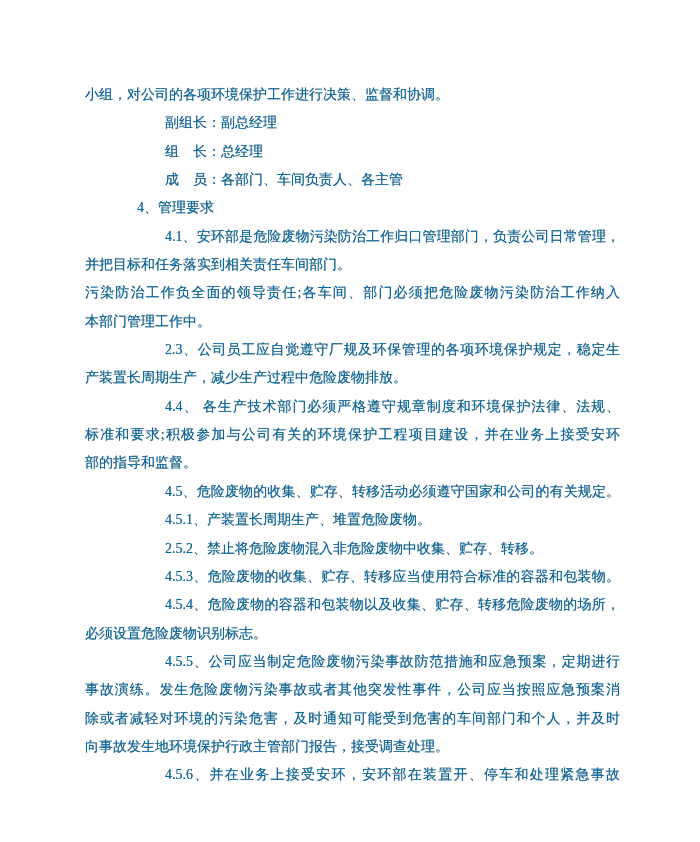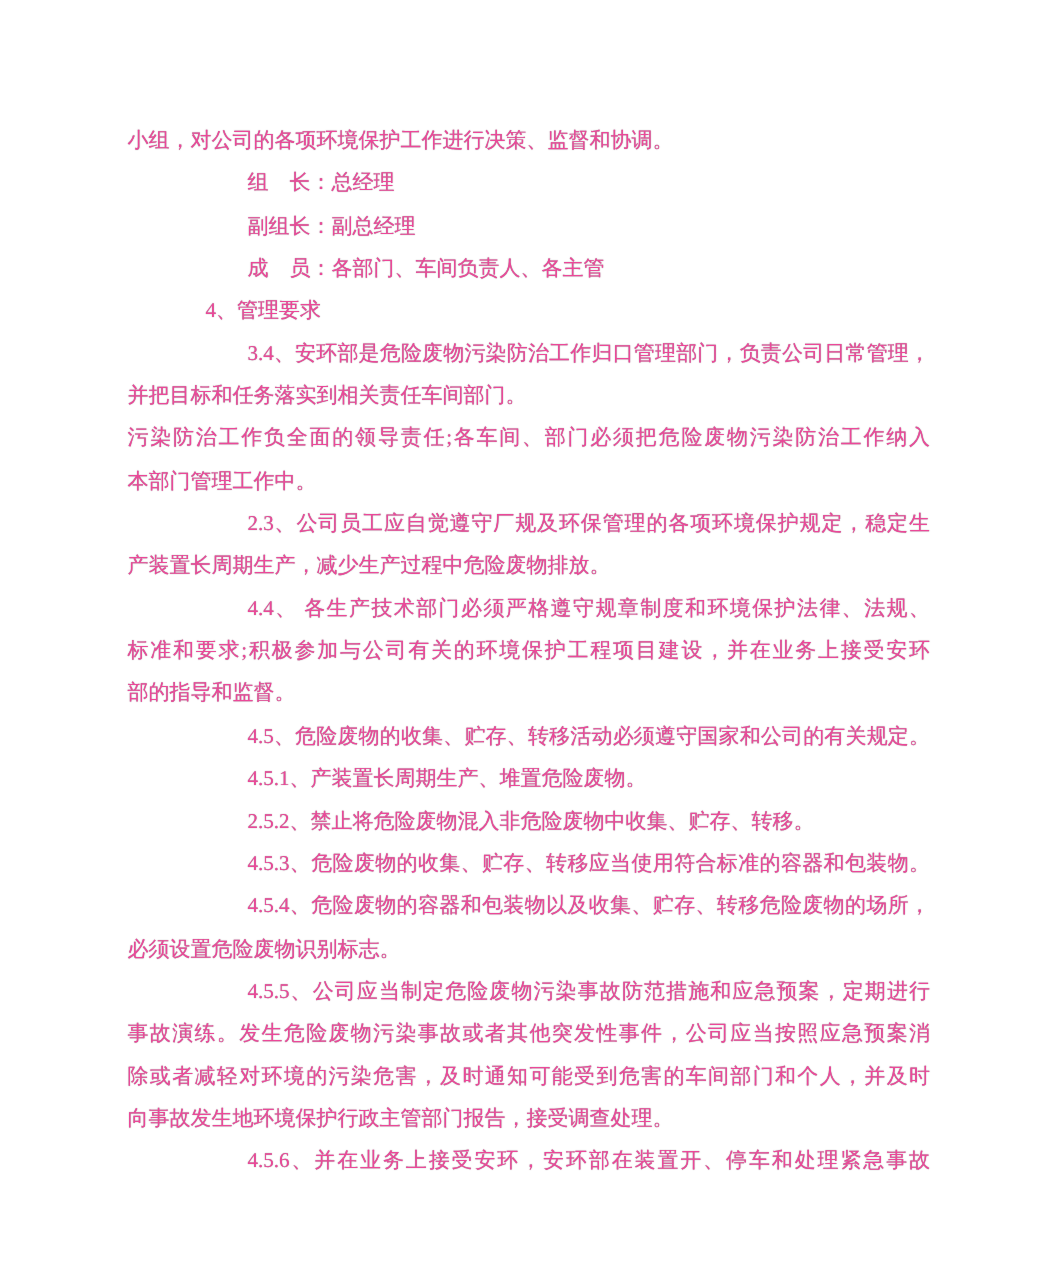--- a/index.html
+++ b/index.html
@@ -16,39 +16,39 @@
     left: 85px;
     top: 81px;
     width: 535px;
   }
   .line {
     box-sizing: border-box;
     width: 535px;
     height: 28.35px;
     line-height: 28.35px;
     font-size: 14px;
-    color: #ec4899;
+    color: #0369a1;
     white-space: nowrap;
     text-shadow: 0 0 0.7px rgba(80, 80, 80, 0.7);
   }
   .indent-head { padding-left: 52px; }
   .indent-item { padding-left: 80px; }
   .j { text-align: justify; text-align-last: justify; }
 </style>
 </head>
 <body>
 
 <div class="page" style="background: rgb(255, 255, 255); color: rgb(58, 58, 58);">
   <div class="textblock">
       <div class="line">小组，对公司的各项环境保护工作进行决策、监督和协调。</div>
+      <div class="line indent-item">副组长：副总经理</div>
       <div class="line indent-item">组　长：总经理</div>
-      <div class="line indent-item">副组长：副总经理</div>
       <div class="line indent-item">成　员：各部门、车间负责人、各主管</div>
       <div class="line indent-head">4、管理要求</div>
-      <div class="line indent-item j">3.4、安环部是危险废物污染防治工作归口管理部门，负责公司日常管理，</div>
+      <div class="line indent-item j">4.1、安环部是危险废物污染防治工作归口管理部门，负责公司日常管理，</div>
       <div class="line">并把目标和任务落实到相关责任车间部门。</div>
       <div class="line j">污染防治工作负全面的领导责任;各车间、部门必须把危险废物污染防治工作纳入</div>
       <div class="line">本部门管理工作中。</div>
       <div class="line indent-item j">2.3、公司员工应自觉遵守厂规及环保管理的各项环境保护规定，稳定生</div>
       <div class="line">产装置长周期生产，减少生产过程中危险废物排放。</div>
       <div class="line indent-item j">4.4、 各生产技术部门必须严格遵守规章制度和环境保护法律、法规、</div>
       <div class="line j">标准和要求;积极参加与公司有关的环境保护工程项目建设，并在业务上接受安环</div>
       <div class="line">部的指导和监督。</div>
       <div class="line indent-item j">4.5、危险废物的收集、贮存、转移活动必须遵守国家和公司的有关规定。</div>
       <div class="line indent-item">4.5.1、产装置长周期生产、堆置危险废物。</div>

